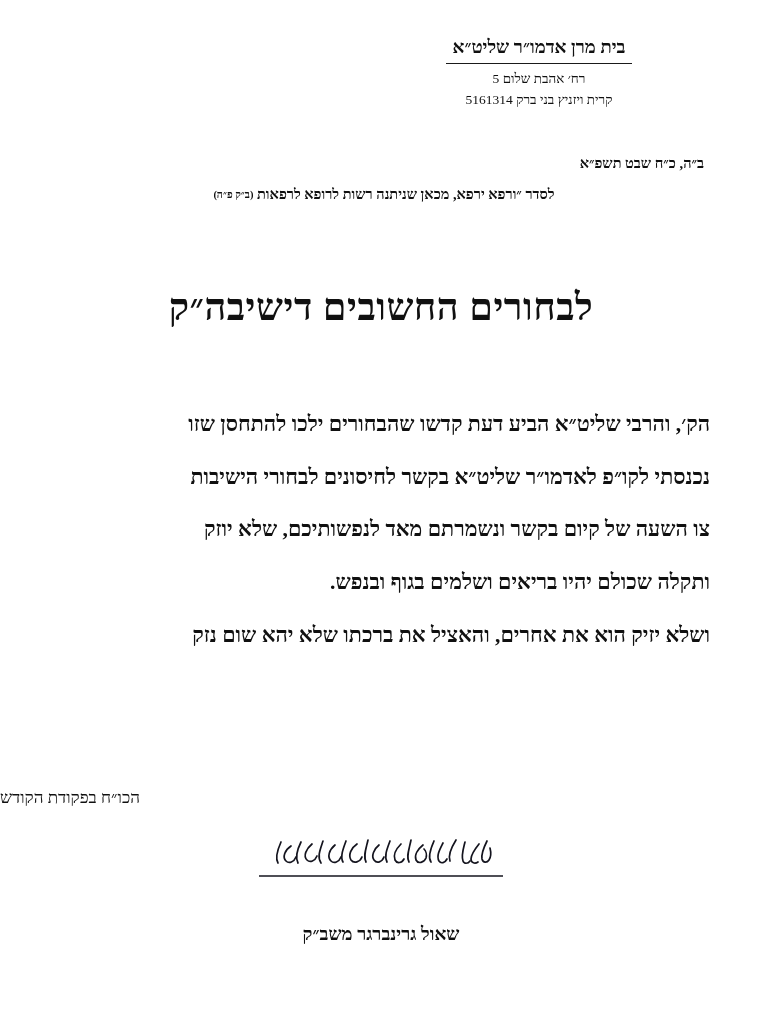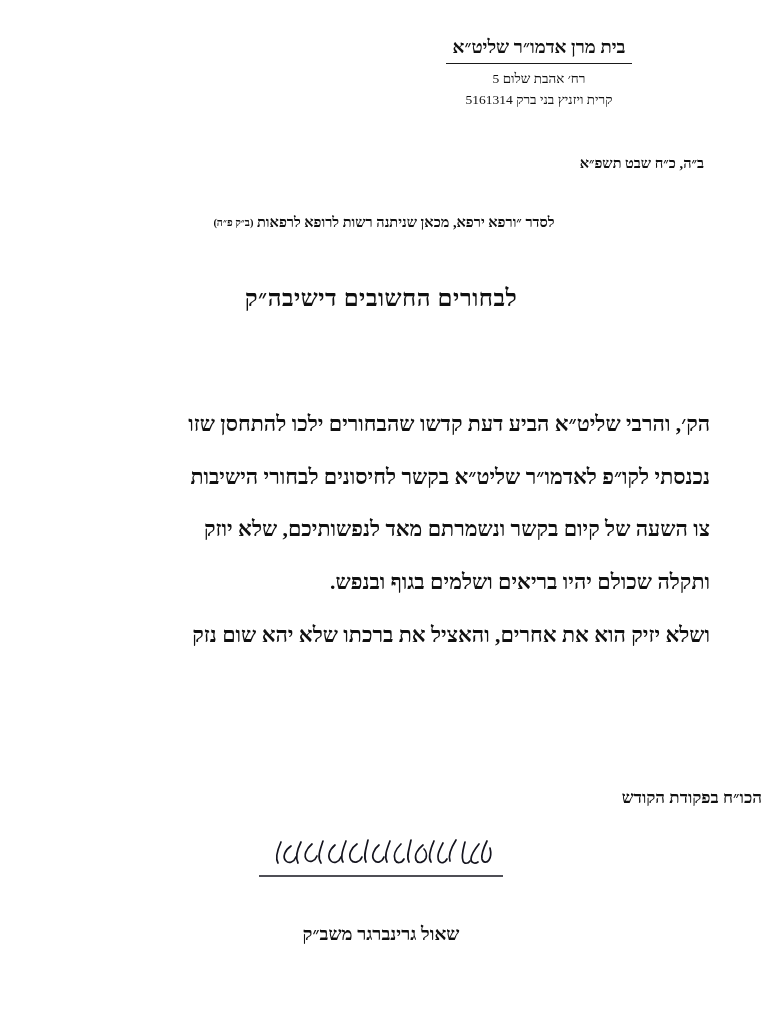--- a/index.html
+++ b/index.html
@@ -67,37 +67,36 @@
   }
   .ded-line {
     position: absolute;
     top: 186px;
     right: 58px;
     width: 640px;
     text-align: center;
     direction: rtl;
     font-size: 14.5px;
     font-weight: bold;
-    margin-top: 28px;
   }
   .ded-line .small {
     font-size: 10.5px;
     font-weight: bold;
     vertical-align: 1px;
   }
 
   
   .heading {
     position: absolute;
     top: 285px;
     left: 0;
     right: 0;
     text-align: center;
     direction: rtl;
-    font-size: 24px;
+    font-size: 38px;
     font-weight: bold;
     letter-spacing: 0.5px;
   }
 
   
   .body-text {
     position: absolute;
     top: 398px;
     left: 52px;
     right: 52px;
@@ -115,25 +114,24 @@
   .body-text .ln.last {
     text-align: right;
   }
 
   
   .sig-top {
     position: absolute;
     top: 788px;
     left: 0;
     right: 0;
-    text-align: right;
+    text-align: left;
     direction: rtl;
     font-size: 17px;
-    font-weight: bold;
-    padding-left: 34px;
+    font-weight: normal;
   }
   .sig-graphic {
     position: absolute;
     top: 832px;
     left: 0;
     right: 0;
     height: 52px;
   }
   .sig-graphic svg {
     display: block;

